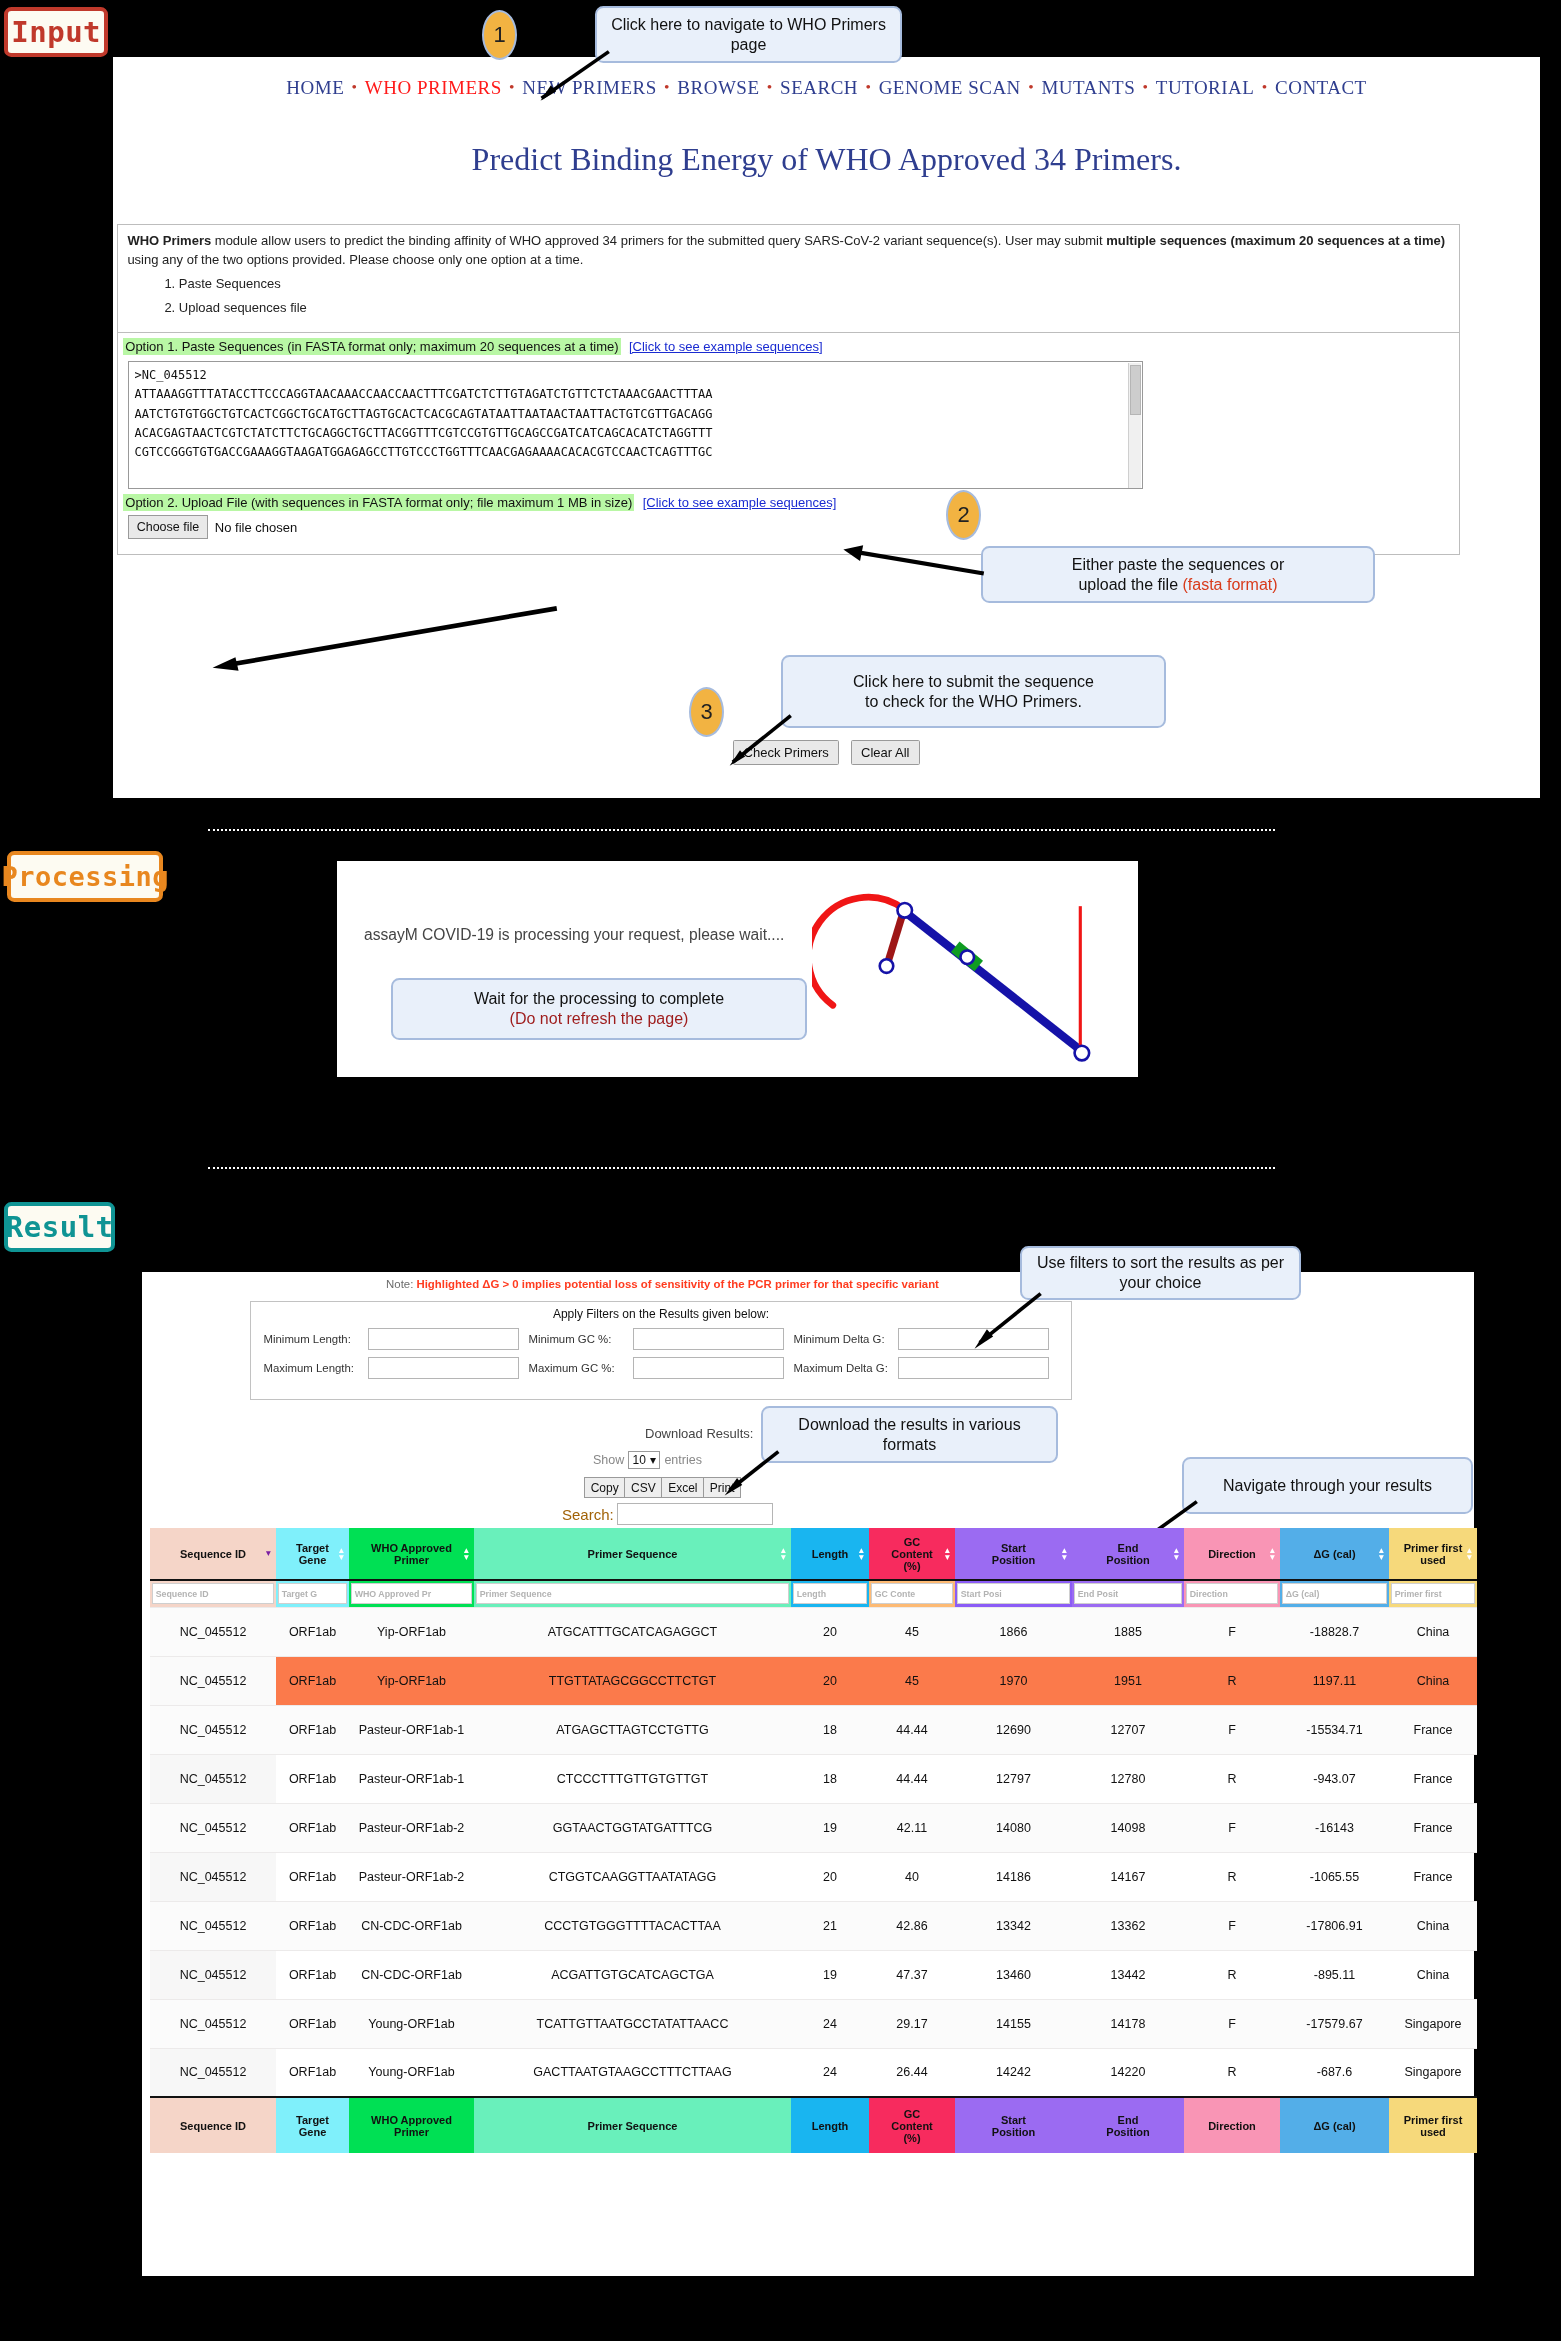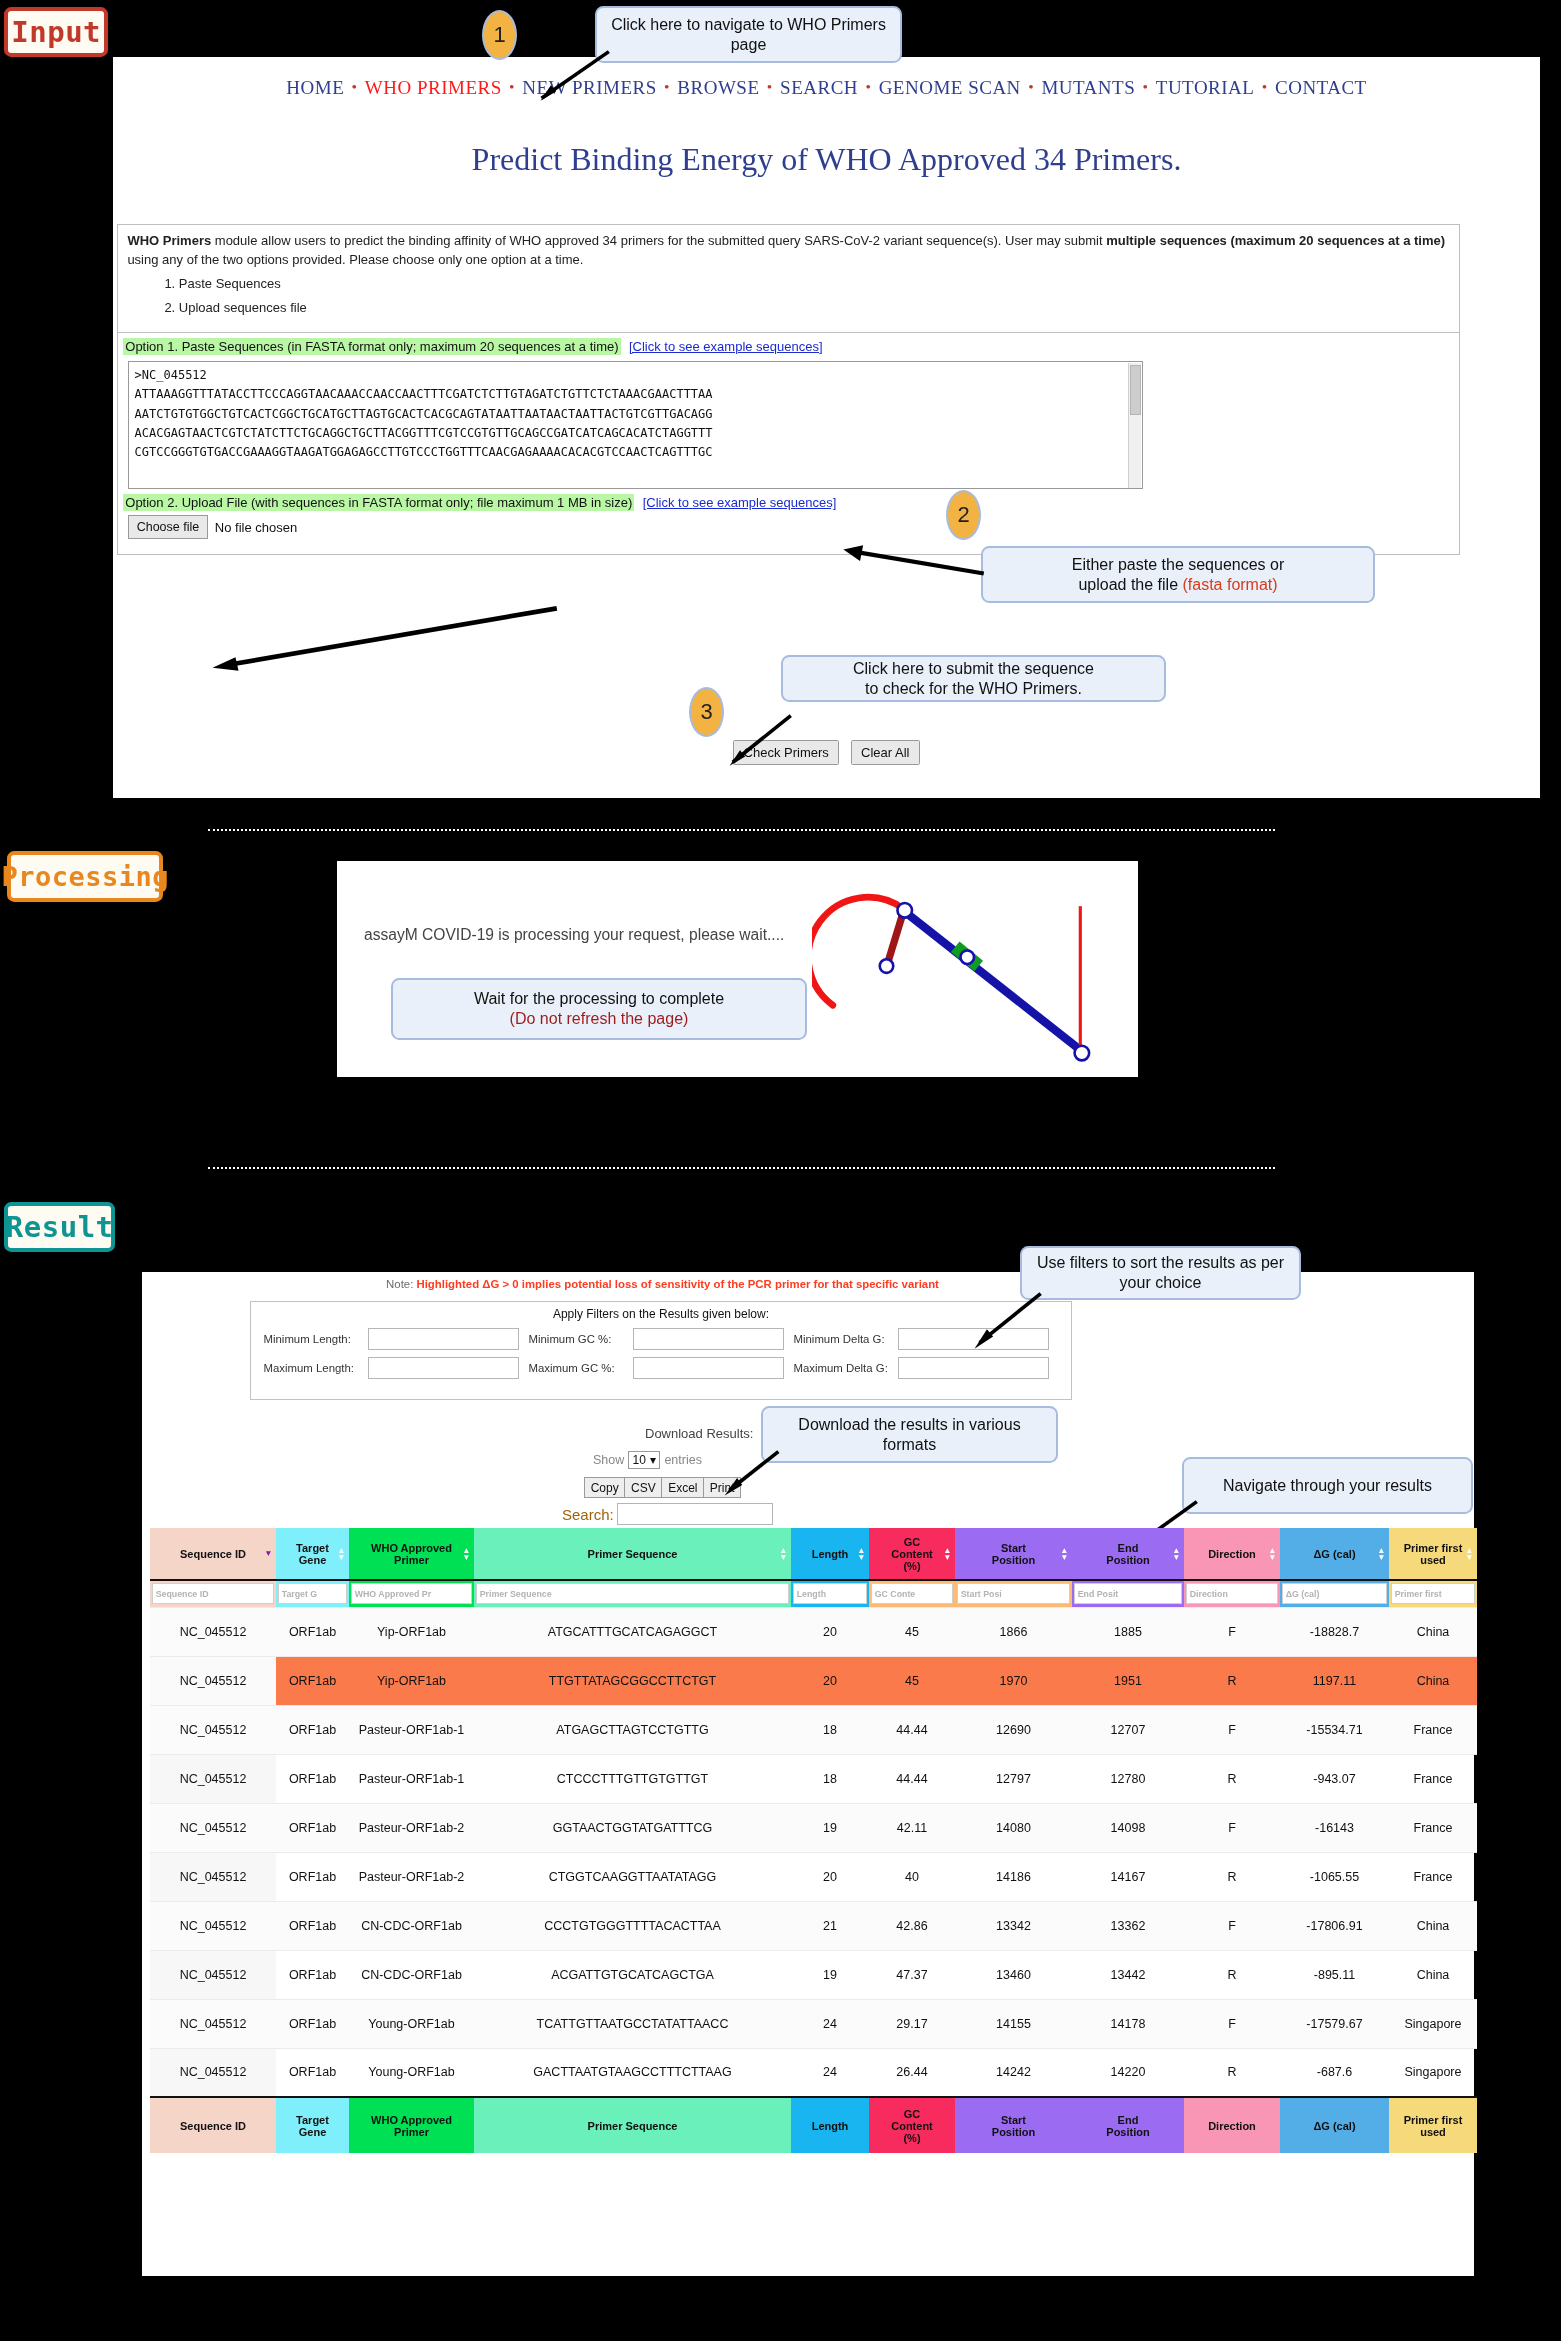--- a/index.html
+++ b/index.html
@@ -268,21 +268,21 @@
   <line x1="290" y1="62" x2="40" y2="20" stroke="#000" stroke-width="8"></line>
   <polygon points="20,16 58,8 52,38" fill="#000"></polygon>
 </svg>
 
 <svg class="arrow" style="left:198px;top:604px;" width="364" height="68" viewBox="0 0 700 130">
   <line x1="690" y1="8" x2="50" y2="118" stroke="#000" stroke-width="9"></line>
   <polygon points="28,122 72,102 78,128" fill="#000"></polygon>
 </svg>
 
 <div class="numbubble" style="left:689px;top:687px;width:35px;height:50px;">3</div>
-<div class="callout" style="left:781px;top:655px;width:385px;height:47px;flex-direction:column;">
+<div class="callout" style="left:781px;top:655px;width:385px;height:73px;flex-direction:column;">
   <span>Click here to submit the sequence</span>
   <span>to check for the WHO Primers.</span>
 </div>
 <svg class="arrow" style="left:713px;top:713px;" width="83" height="57" viewBox="0 0 160 110">
   <line x1="150" y1="5" x2="38" y2="95" stroke="#000" stroke-width="7"></line>
   <polygon points="32,102 62,84 52,72" fill="#000"></polygon>
 </svg>
 
 <div class="dotted-sep" id="sep-1"></div>
 <div class="tag-chip" id="tag-processing">Processing</div>
@@ -475,21 +475,21 @@
         </th>
         <th style="background: rgb(105, 240, 187);">
           <div class="colfilter">Primer Sequence</div>
         </th>
         <th style="background: rgb(25, 181, 240);">
           <div class="colfilter">Length</div>
         </th>
         <th style="background: #fdba74;">
           <div class="colfilter">GC Conte</div>
         </th>
-        <th style="background: #fdba74;">
+        <th style="background: #8b5cf6;">
           <div class="colfilter">Start Posi</div>
         </th>
         <th style="background: rgb(155, 107, 242);">
           <div class="colfilter">End Posit</div>
         </th>
         <th style="background: rgb(249, 149, 181);">
           <div class="colfilter">Direction</div>
         </th>
         <th style="background: rgb(83, 174, 232);">
           <div class="colfilter">ΔG (cal)</div>

